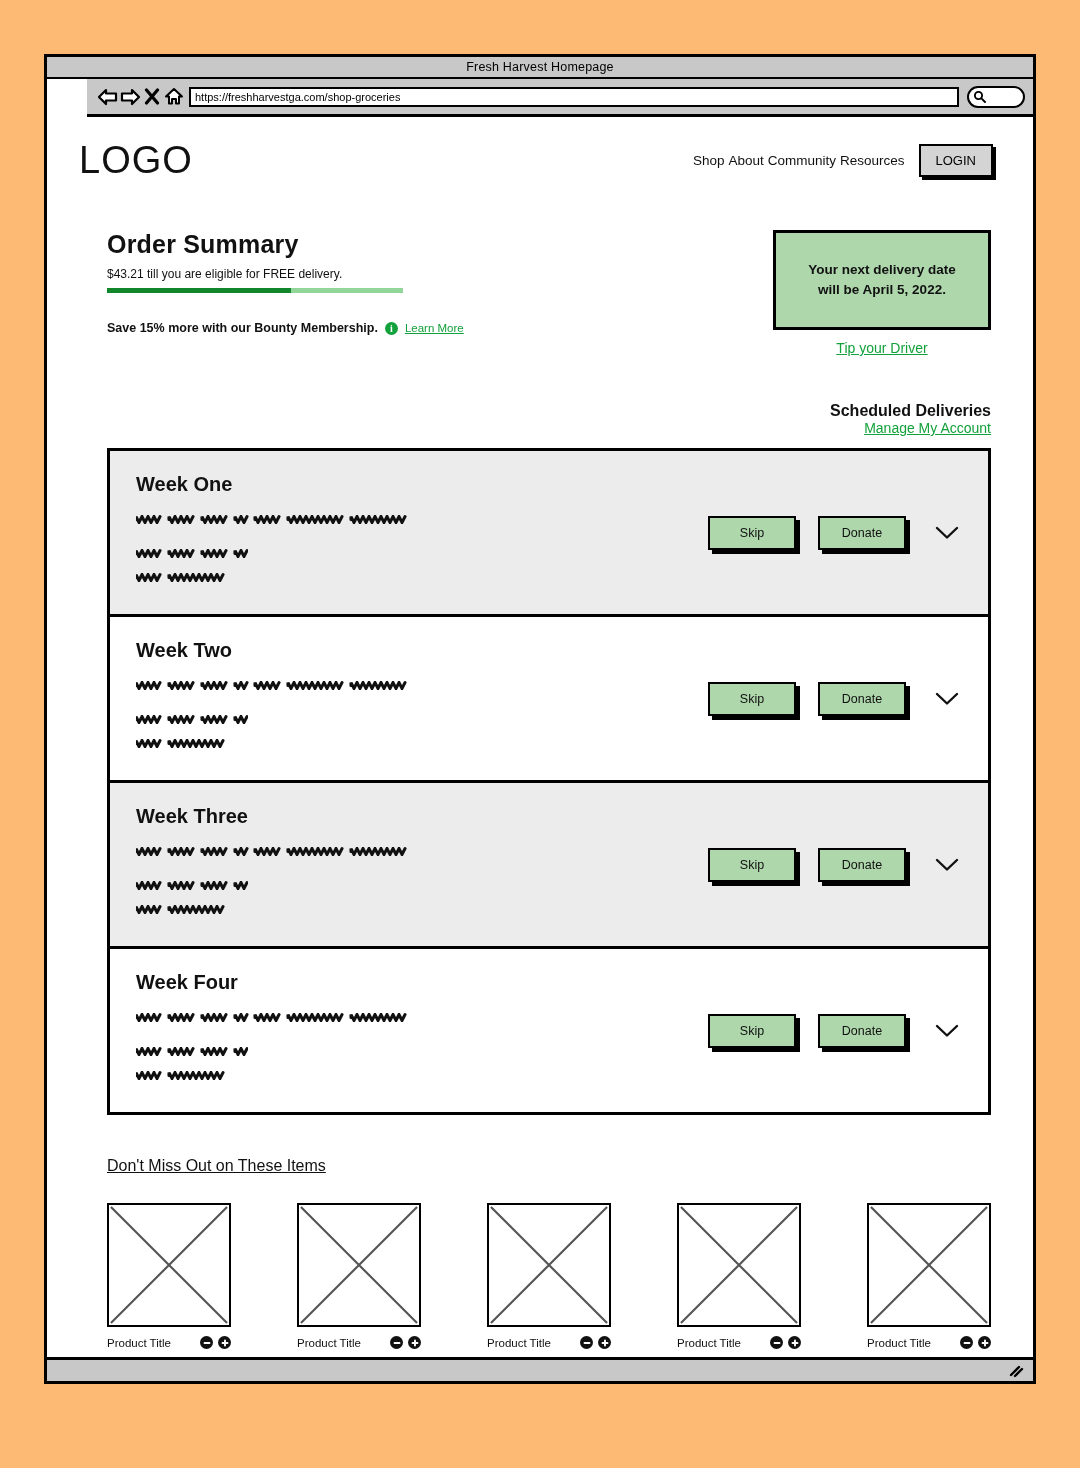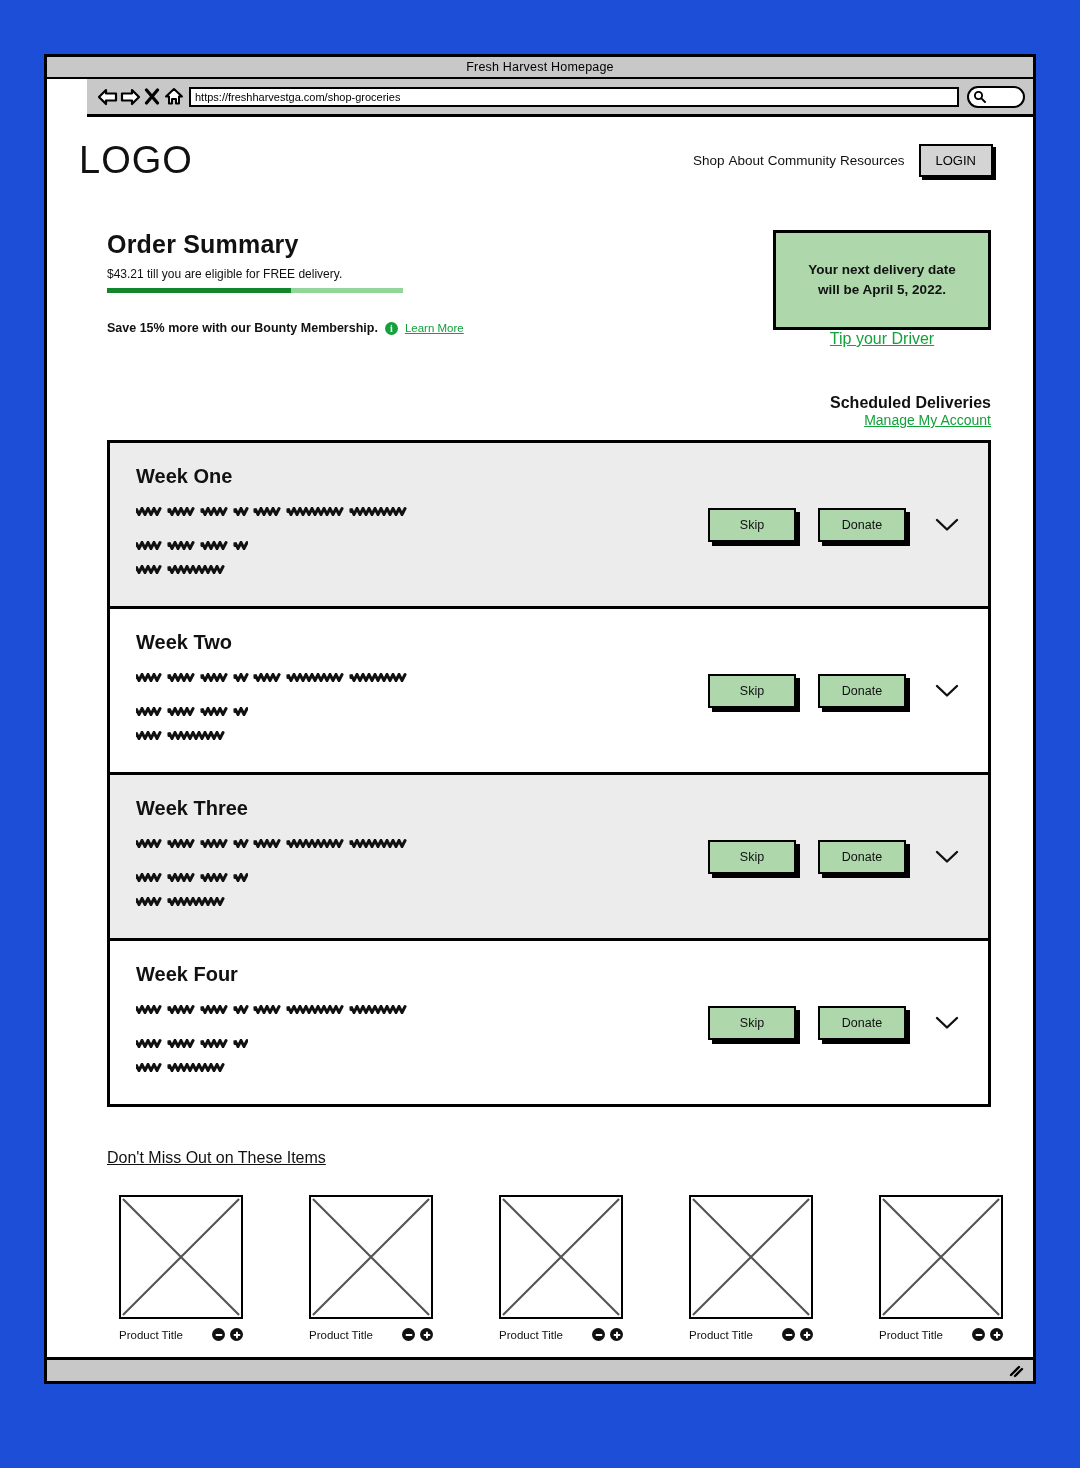--- a/index.html
+++ b/index.html
@@ -5,21 +5,21 @@
   html, body {
     margin: 0;
     padding: 0;
     background: #ffffff;
     font-family: "Liberation Sans", sans-serif;
   }
   #page {
     position: relative;
     width: 1080px;
     height: 1468px;
-    background: #1d4ed8;
+    background: #fdba74;
     overflow: hidden;
   }
 
   
   .browser-window {
     position: absolute;
     left: 44px;
     top: 54px;
     width: 992px;
     height: 1330px;
@@ -221,21 +221,22 @@
   .delivery-card-text {
     font-size: 13.5px;
     font-weight: bold;
     color: #111;
     text-align: center;
     line-height: 1.45;
     white-space: pre-line;
   }
   .tip-link {
     display: block;
-    font-size: 16px;
+    margin-top: 10px;
+    font-size: 14px;
     color: #12a13a;
     text-decoration: underline;
     cursor: pointer;
   }
 
   
   .deliveries-header {
     display: flex;
     align-items: flex-end;
     justify-content: space-between;
@@ -318,21 +319,21 @@
     text-decoration: underline;
     margin: 0 0 28px 0;
     font-weight: 500;
   }
   .product-grid {
     display: grid;
     grid-template-columns: repeat(5, 124px);
     justify-content: space-between;
     row-gap: 26px;
   }
-  .product-card { width: 124px; margin-left: 12px; }
+  .product-card { width: 124px; }
   .product-img {
     width: 124px;
     height: 124px;
     border: 2.5px solid #000;
     box-sizing: border-box;
     background: #ffffff;
   }
   .product-meta {
     display: flex;
     align-items: center;

